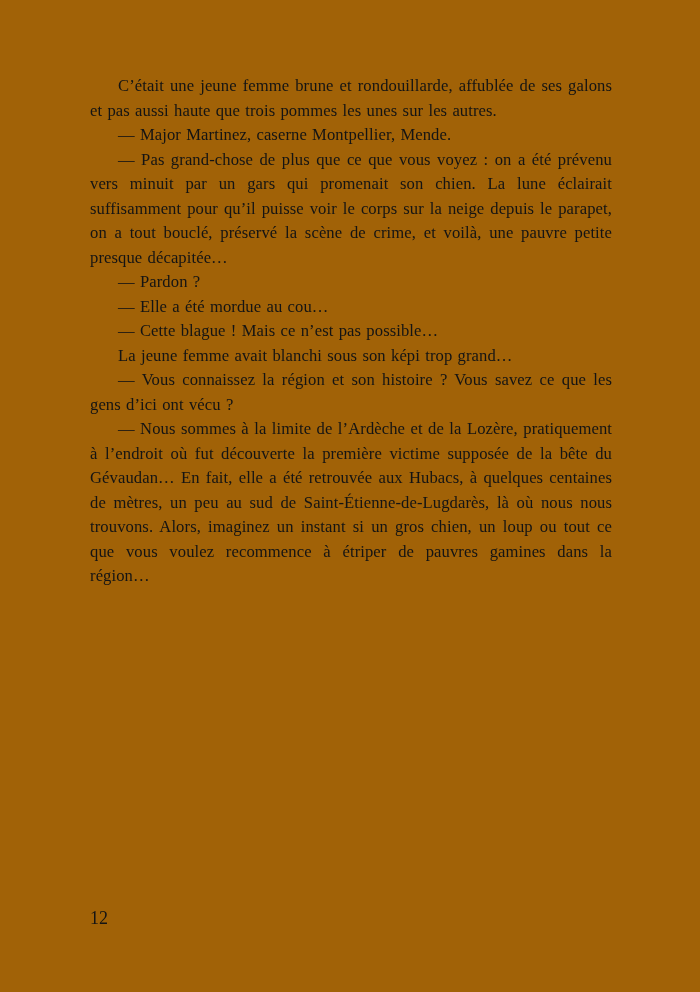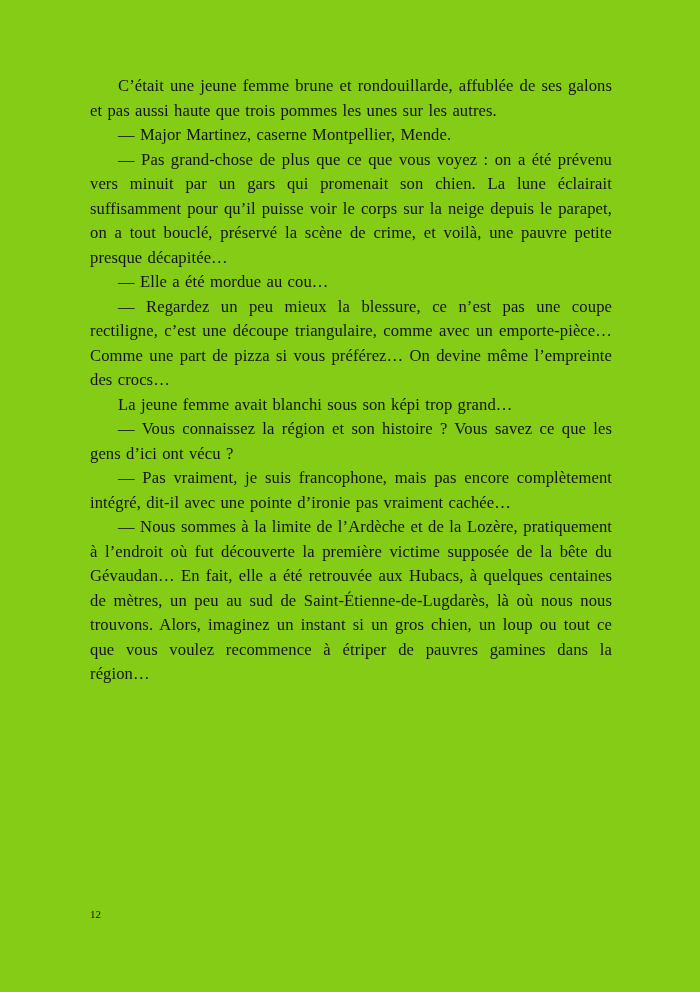--- a/index.html
+++ b/index.html
@@ -4,21 +4,21 @@
 <style>
   html, body {
     margin: 0;
     padding: 0;
     background: #ffffff;
   }
   .page {
     position: relative;
     width: 700px;
     height: 992px;
-    background: #84cc16;
+    background: #a16207;
     font-family: "Liberation Serif", serif;
     color: #141414;
     overflow: hidden;
     box-sizing: border-box;
   }
   .text-block {
     position: absolute;
     left: 90px;
     top: 74px;
     width: 522px;
@@ -30,33 +30,33 @@
   .text-block p {
     margin: 0;
     padding: 0;
     text-indent: 28px;
     word-spacing: 1px;
   }
   .page-number {
     position: absolute;
     left: 90px;
     top: 908px;
-    font-size: 11px;
+    font-size: 18px;
     color: #141414;
   }
 </style>
 </head>
 <body>
 
 <div class="page">
   <div class="text-block">
     <p>C’était une jeune femme brune et rondouillarde, affublée de ses galons et pas aussi haute que trois pommes les unes sur les autres.</p>
     <p>— Major Martinez, caserne Montpellier, Mende.</p>
     <p>— Pas grand-chose de plus que ce que vous voyez : on a été prévenu vers minuit par un gars qui promenait son chien. La lune éclairait suffisamment pour qu’il puisse voir le corps sur la neige depuis le parapet, on a tout bouclé, préservé la scène de crime, et voilà, une pauvre petite presque décapitée…</p>
+    <p>— Pardon ?</p>
     <p>— Elle a été mordue au cou…</p>
-    <p>— Regardez un peu mieux la blessure, ce n’est pas une coupe rectiligne, c’est une découpe triangulaire, comme avec un emporte-pièce… Comme une part de pizza si vous préférez… On devine même l’empreinte des crocs…</p>
+    <p>— Cette blague ! Mais ce n’est pas possible…</p>
     <p>La jeune femme avait blanchi sous son képi trop grand…</p>
     <p>— Vous connaissez la région et son histoire ? Vous savez ce que les gens d’ici ont vécu ?</p>
-    <p>— Pas vraiment, je suis francophone, mais pas encore complètement intégré, dit-il avec une pointe d’ironie pas vraiment cachée…</p>
     <p>— Nous sommes à la limite de l’Ardèche et de la Lozère, pratiquement à l’endroit où fut découverte la première victime supposée de la bête du Gévaudan… En fait, elle a été retrouvée aux Hubacs, à quelques centaines de mètres, un peu au sud de Saint-Étienne-de-Lugdarès, là où nous nous trouvons. Alors, imaginez un instant si un gros chien, un loup ou tout ce que vous voulez recommence à étriper de pauvres gamines dans la région…</p>
   </div>
   <div class="page-number">12</div>
 </div>
 
 </body></html>

